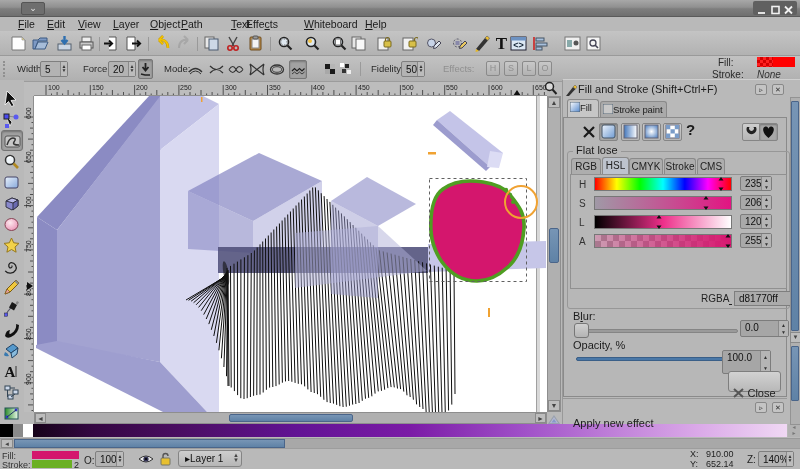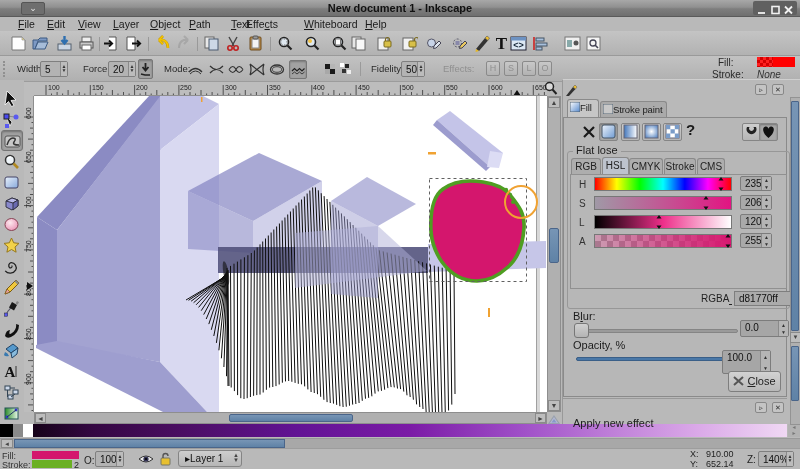--- a/index.html
+++ b/index.html
@@ -56,34 +56,33 @@
 .pbtn{position:absolute;width:19px;height:18px;border:1px solid #858585;border-radius:2px;background:linear-gradient(#cdcdcd,#b5b5b5)}
 .pbtn.pr{background:#a8a8a8;box-shadow:inset 0 1px 2px rgba(0,0,0,.3)}
 .slab{position:absolute;left:16px;width:10px;font-size:10px;color:#333}
 .sbar{position:absolute;left:31px;width:138px;height:14px;border:1px solid #777}
 .sspin{position:absolute;left:177px;width:32px;height:15px;background:#a9a9a9;border:1px solid #7c7c7c;border-radius:2px;font-size:10px;color:#111;padding:1px 0 0 4px}
 .udar{position:absolute;right:0px;top:0;bottom:0;width:10px;font-size:5px;color:#333;text-align:center;border-left:1px solid #8a8a8a;display:flex;flex-direction:column;justify-content:space-around;background:#b5b5b5}
 </style></head><body>
 <div id="root">
 <div id="title" class="abs">
       <div id="wbtn">⌄</div>
-      <div class="tt">New document 1 - Inkscape</div>
       <div id="wmmc"><svg width="38" height="12" viewBox="0 0 38 12">
           <path d="M2,9h7" stroke="#f2f2f2" stroke-width="1.8"></path>
           <rect x="16" y="2.5" width="7" height="7" fill="none" stroke="#f2f2f2" stroke-width="1.6"></rect>
           <path d="M29,2.5l7,7M36,2.5l-7,7" stroke="#f2f2f2" stroke-width="1.8"></path>
         </svg></div>
     </div>
 <div id="menu" class="abs">
 <span style="left:18px"><u>F</u>ile</span>
       <span style="left:47px"><u>E</u>dit</span>
       <span style="left:78px"><u>V</u>iew</span>
       <span style="left:113px"><u>L</u>ayer</span>
       <span style="left:150px"><u>O</u>bject</span>
-      <span style="left:189px"><u>P</u>ath</span>
+      <span style="left:181px"><u>P</u>ath</span>
       <span style="left:231px"><u>T</u>ext</span>
       <span style="left:246px">Effe<u>c</u>ts</span>
       <span style="left:304px"><u>W</u>hiteboard</span>
       <span style="left:365px"><u>H</u>elp</span>
 </div>
 <div id="cmdbar" class="abs">
 <svg class="ci" style="left:10px" viewBox="0 0 17 17">
         <path d="M2,2h10l3,3v10H2z" fill="#fdfdfd" stroke="#777" stroke-width="1"></path>
         <path d="M12,2l3,3h-3z" fill="#e8d88a" stroke="#999" stroke-width=".7"></path>
       </svg>
@@ -517,20 +516,21 @@
       <span class="abs" style="left:706px;top:10px;font-size:9px;color:#222">652.14</span>
 <span class="abs" style="left:747px;top:5px;font-size:10px">Z:</span>
 <div class="spin" style="left:758px;top:2px;width:36px;height:16px;background:#b3b3b3">140%<span class="ar">▲<br>▼</span></div>
 </div>
 <div id="dock" class="abs">
       <div style="position:relative;width:238px;height:345px">
 <svg class="abs" style="left:2px;top:4px" width="13" height="13" viewBox="0 0 13 13">
           <path d="M1,12L8,3l2.5,2L4,12z" fill="#333"></path>
           <path d="M8,3l2.5,2L12,3L10,1z" fill="#f0c030" stroke="#555" stroke-width=".5"></path>
         </svg>
+<span class="abs" style="left:15px;top:3px;font-size:11px">Fill and Stroke (Shift+Ctrl+F)</span>
 <div class="dbtn" style="left:192px;top:4px">▹</div>
 <div class="dbtn" style="left:209px;top:4px">✕</div>
 <div class="tab act" style="left:4px;top:19px;width:32px"><svg width="10" height="10" viewBox="0 0 10 10" style="vertical-align:-1px">
             <defs>
               <linearGradient id="fti" x1="0" y1="0" x2="1" y2="1">
                 <stop offset="0" stop-color="#fff"></stop>
                 <stop offset="1" stop-color="#5588cc"></stop>
               </linearGradient>
             </defs>
             <rect x="0" y="0" width="10" height="10" fill="url(#fti)" stroke="#567"></rect>
@@ -641,21 +641,21 @@
             <span>▼</span>
           </span></div>
 <span class="abs" style="left:10px;top:259px;font-size:11px">Opacity, %</span>
 <div class="abs" style="left:13px;top:277px;width:162px;height:4px;background:#9a9a9a;border:1px solid #858585;border-radius:2px"></div>
 <div class="abs" style="left:13px;top:277px;width:150px;height:4px;background:#4a78a8;border:1px solid #3a5f88;border-radius:2px"></div>
 <div class="abs" style="left:163px;top:271px;width:15px;height:15px;background:linear-gradient(#d0d0d0,#b4b4b4);border:1px solid #777;border-radius:3px"></div>
 <div class="sspin" style="left:159px;top:270px;width:49px;height:24px;background:#a6a6a6">100.0<span class="udar">
             <span>▲</span>
             <span>▼</span>
           </span></div>
-<div class="abs" style="left:165px;top:291px;width:53px;height:21px;background:linear-gradient(#d2d2d2,#b8b8b8);border:1px solid #7e7e7e;border-radius:3px;font-size:11px;color:#222;text-align:center;padding-top:3px"><svg width="11" height="10" viewBox="0 0 11 10" style="vertical-align:-1px">
+<div class="abs" style="left:165px;top:291px;width:53px;height:21px;background:linear-gradient(#d2d2d2,#b8b8b8);border:1px solid #7e7e7e;border-radius:3px;font-size:11px;color:#222;text-align:center;padding-top:15px"><svg width="11" height="10" viewBox="0 0 11 10" style="vertical-align:-1px">
             <path d="M1,1l9,8M10,1L1,9" stroke="#555" stroke-width="2"></path>
           </svg> <u>C</u>lose</div>
 <div class="abs" style="left:0;top:318px;width:224px;height:1px;background:#999"></div>
 <div class="dbtn" style="left:192px;top:322px">▹</div>
 <div class="dbtn" style="left:209px;top:322px">✕</div>
 <span class="abs" style="left:10px;top:337px;font-size:11px">Apply new effect</span>
 
 <div class="abs" style="left:227px;top:17px;width:11px;height:328px;background:#b0b0b0;border:1px solid #939393"></div>
 <div class="thumb" style="left:228px;top:21px;width:8px;height:230px;border-radius:1px"></div>
 <div class="sbtn" style="left:227px;top:252px;width:11px;height:11px;font-size:6px">▼</div>

